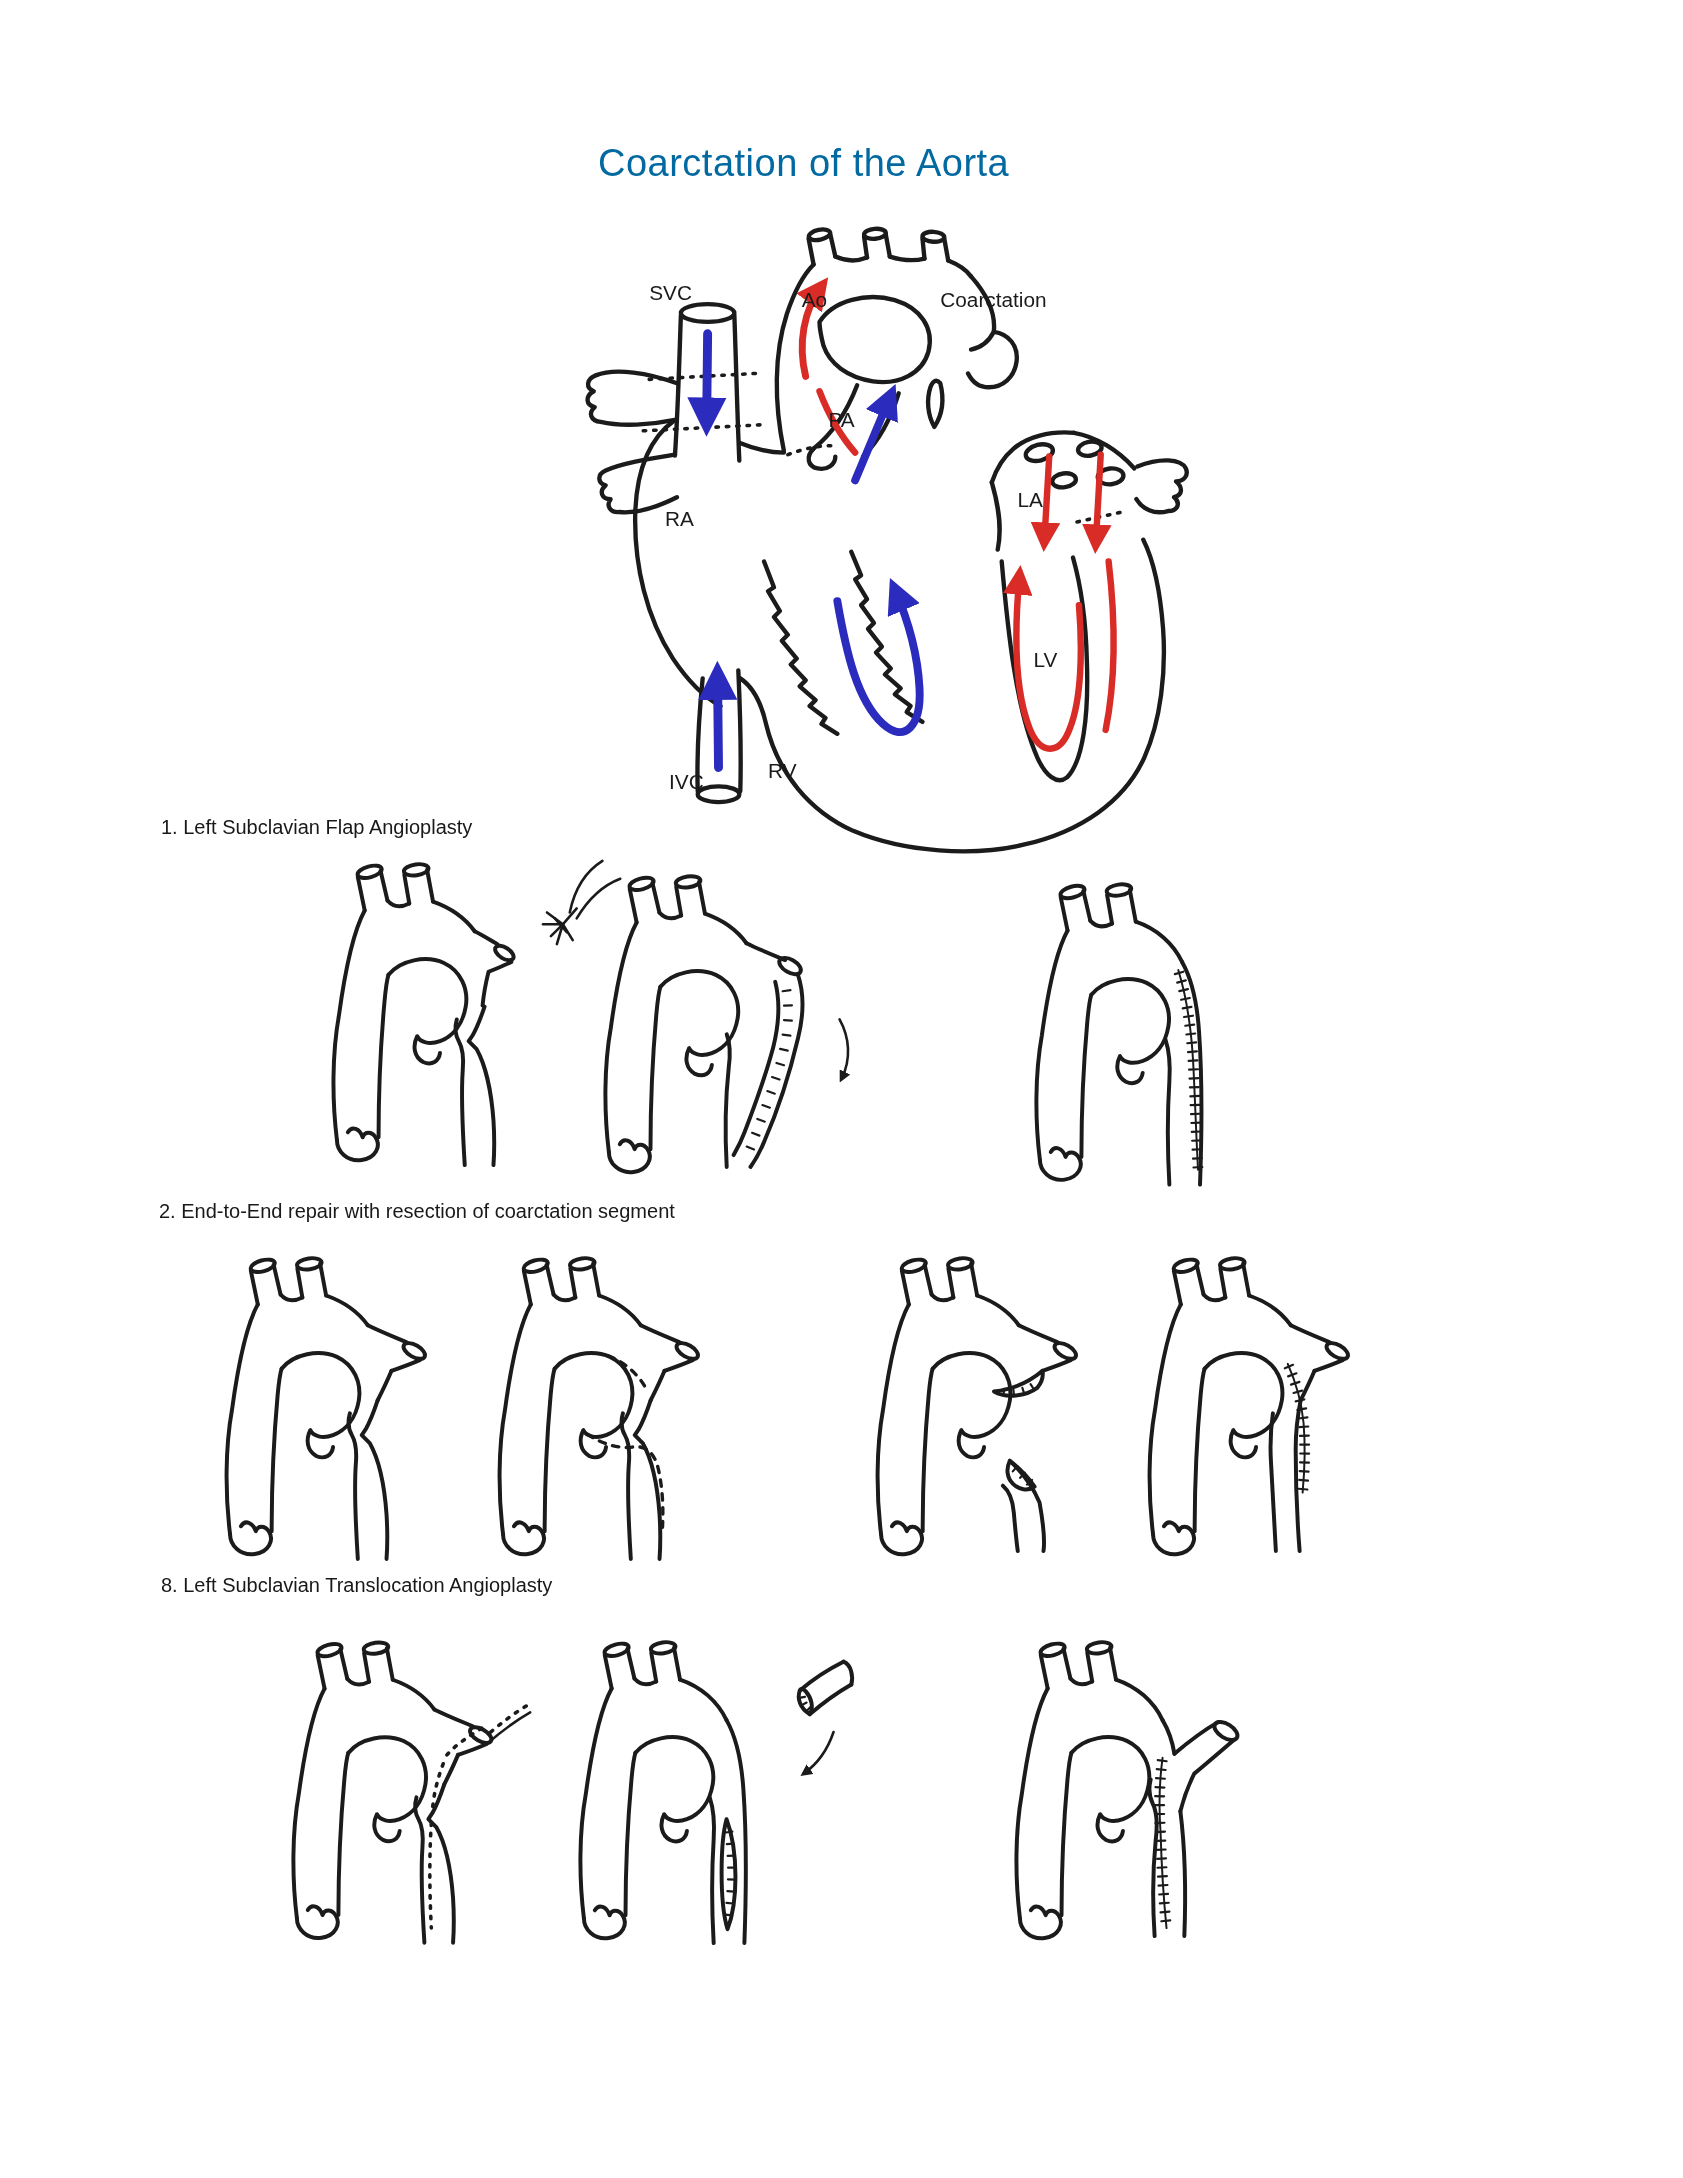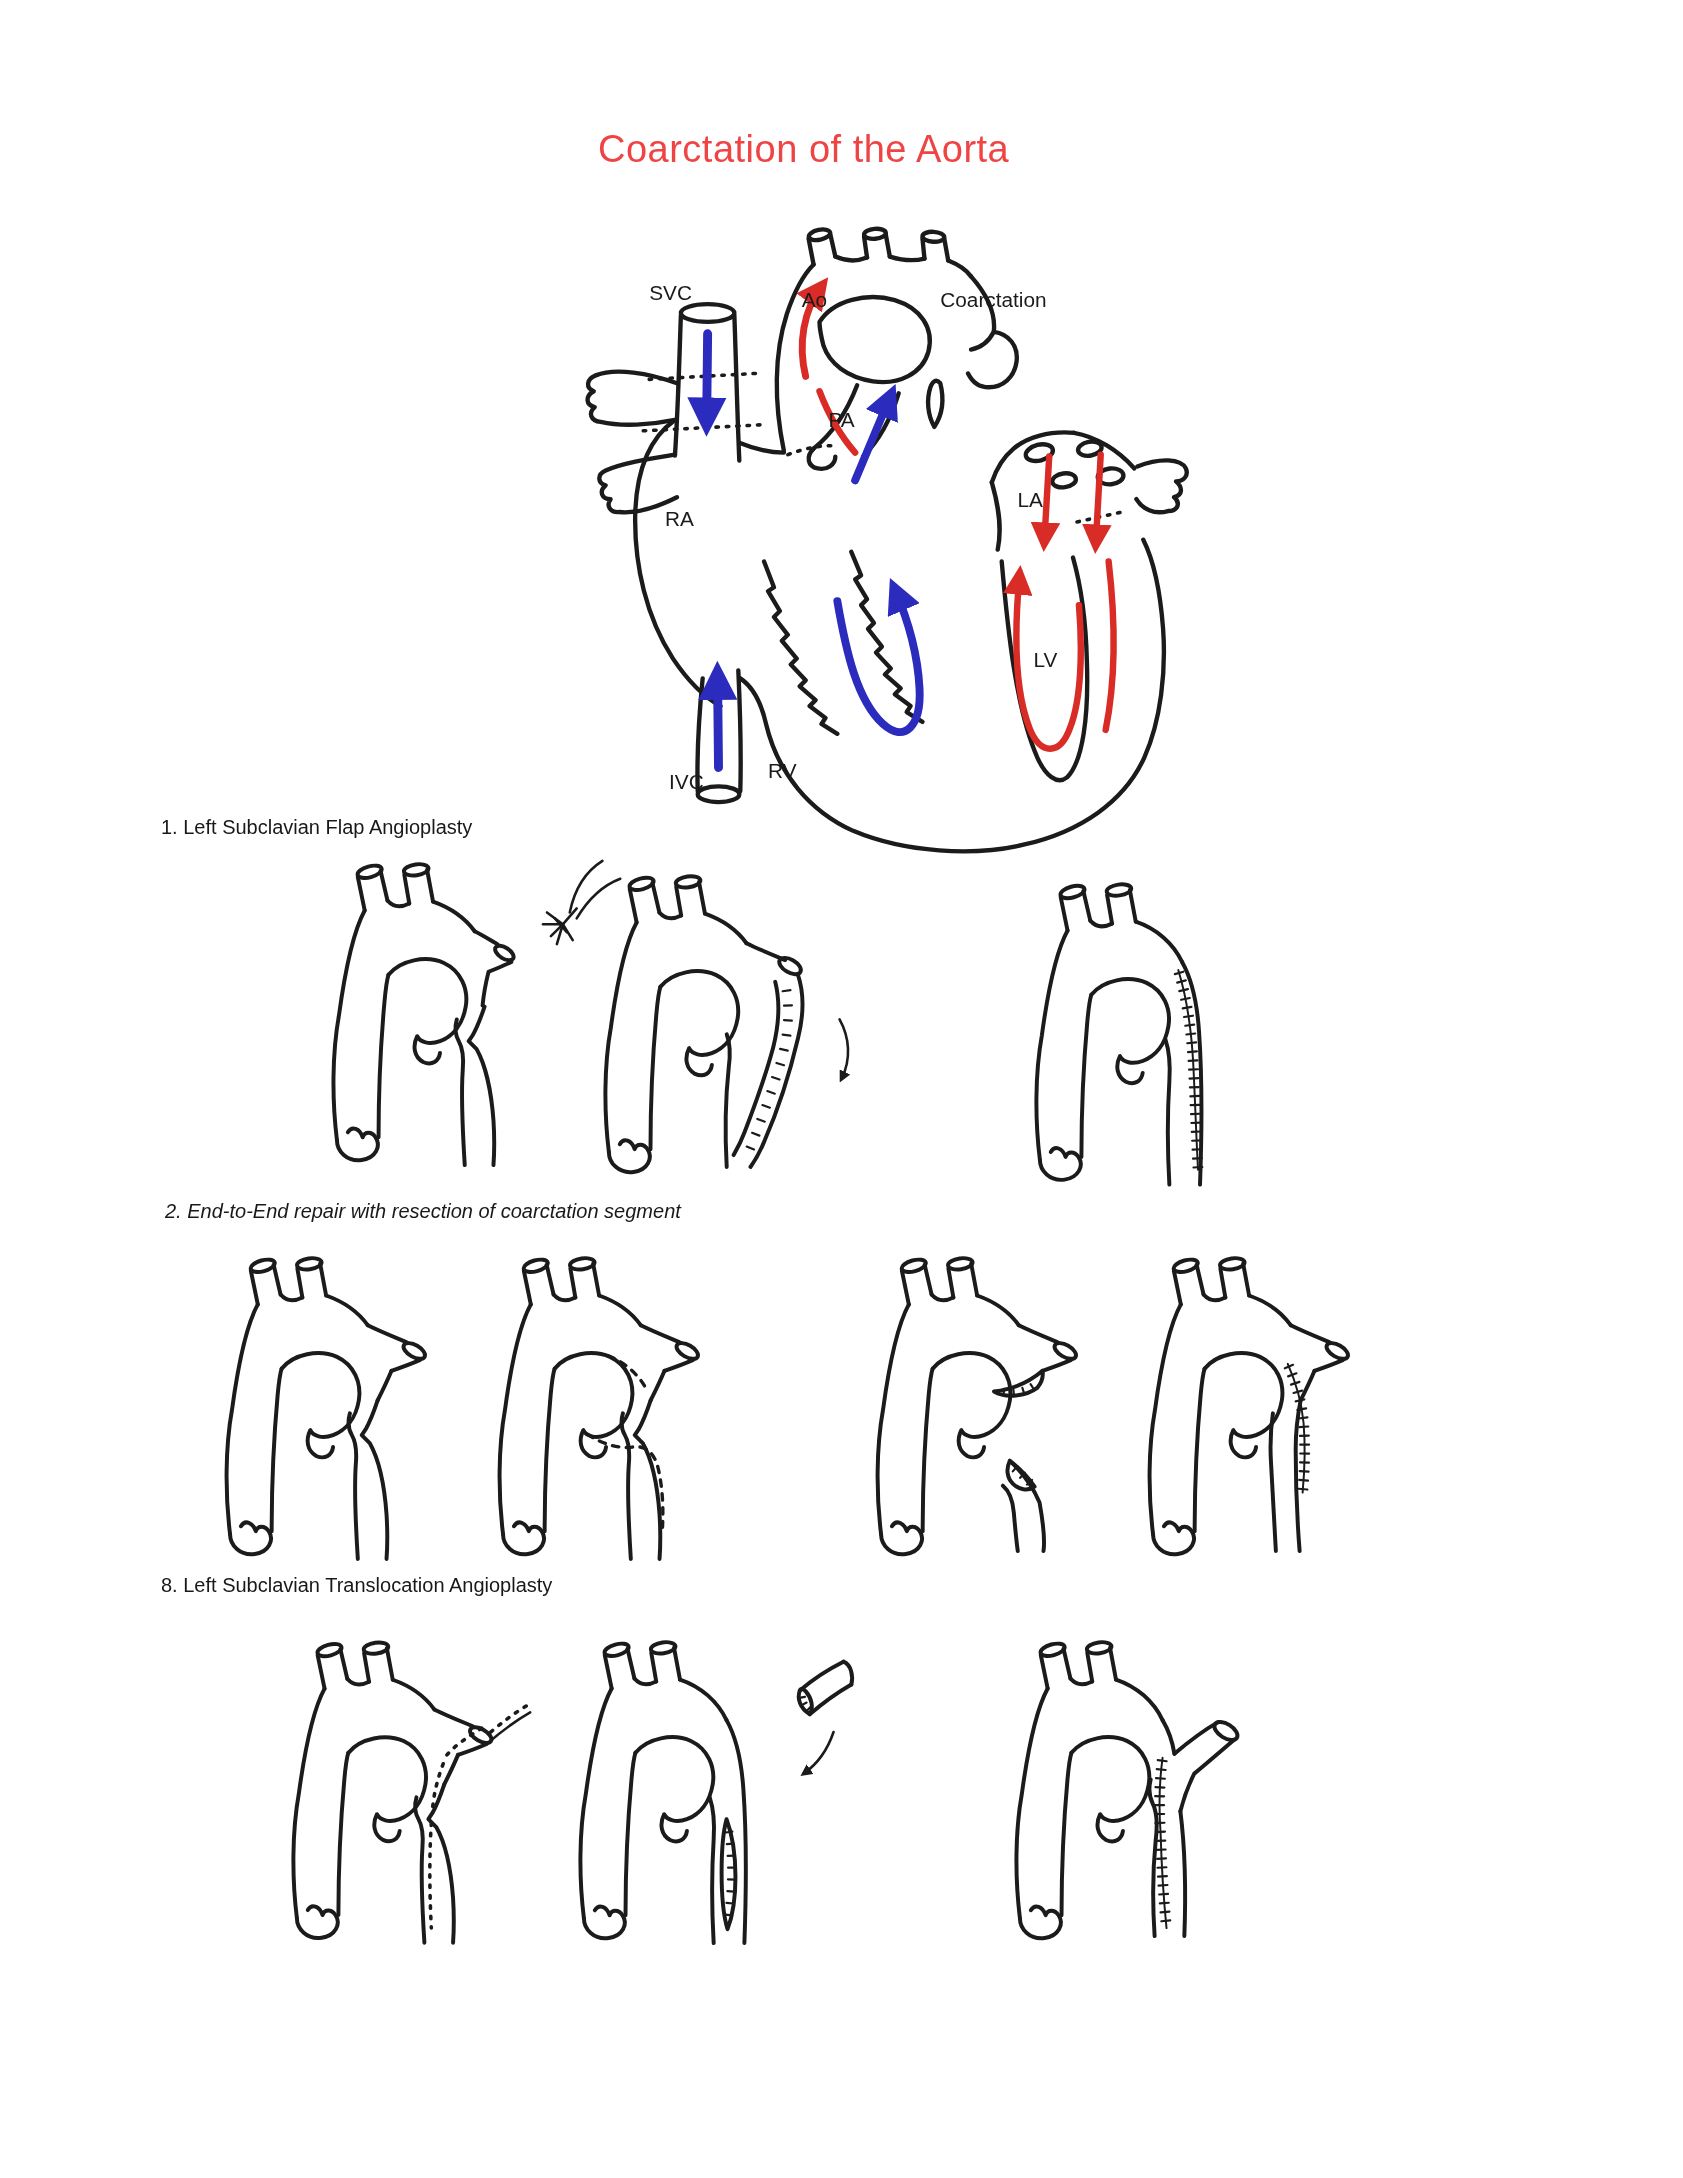--- a/index.html
+++ b/index.html
@@ -4,24 +4,24 @@
 <style>
   :root{
     --ink:#1b1b1b;
     --blue:#2b2bbd;
     --red:#d92c26;
     --paper:#ffffff;
   }
   html,body{margin:0;padding:0;background:#fff;}
   body{width:1683px;height:2178px;position:relative;font-family:"Liberation Sans",sans-serif;color:var(--ink);}
   .page{position:absolute;inset:0;background:var(--paper);overflow:hidden;}
-  .doc-title{position:absolute;left:598px;top:128px;font-size:38px;letter-spacing:0.5px;color:#ef4444;white-space:nowrap;}
+  .doc-title{position:absolute;left:598px;top:142px;font-size:38px;letter-spacing:0.5px;color:#0369a1;white-space:nowrap;}
   .sec-heading{position:absolute;font-size:20px;color:#191919;white-space:nowrap;}
   #h1{left:161px;top:816px;}
-  #h2{left:165px;top:1200px;font-style:italic;}
+  #h2{left:159px;top:1200px;}
   #h3{left:161px;top:1574px;}
   svg{position:absolute;overflow:visible;}
   svg path, svg ellipse, svg line, svg polyline{fill:none;stroke:var(--ink);stroke-width:4;stroke-linecap:round;stroke-linejoin:round;}
   svg.heart path, svg.heart ellipse, svg.heart line{stroke-width:4.4;}
   text{font-family:"Liberation Sans",sans-serif;font-size:21px;fill:var(--ink);stroke:none !important;}
   .vflow{stroke:var(--blue) !important;}
   .aflow{stroke:var(--red) !important;}
   .w9{stroke-width:9 !important;} .w8{stroke-width:8 !important;}
   .w7{stroke-width:7 !important;} .w65{stroke-width:6.5 !important;}
   .dots{stroke-dasharray:2.5 8;stroke-width:3.6 !important;}

